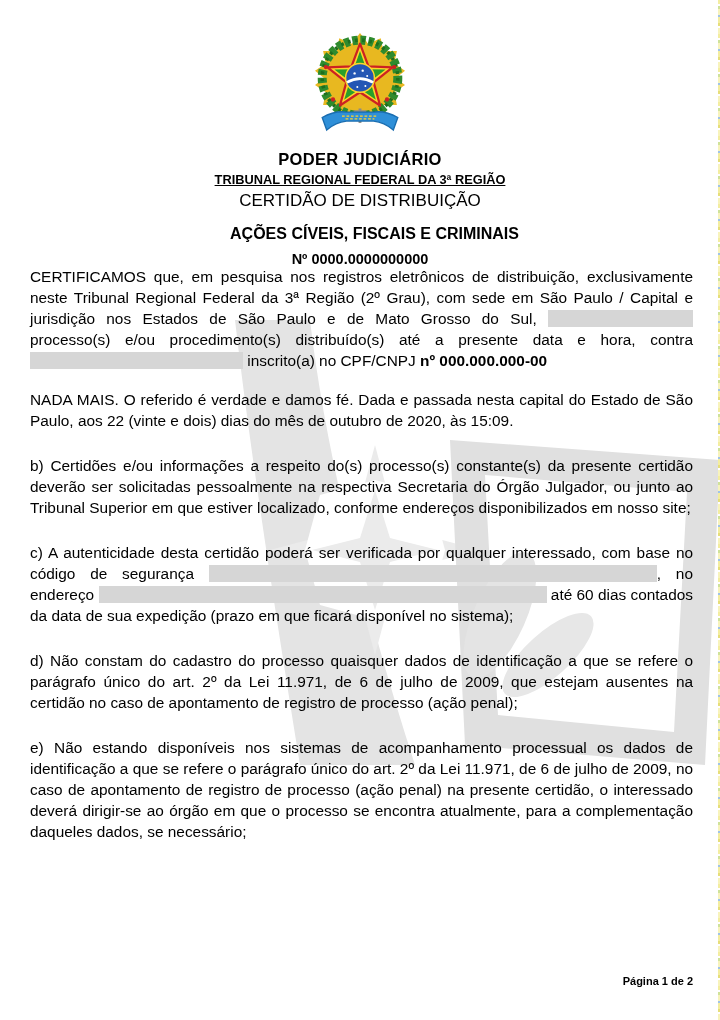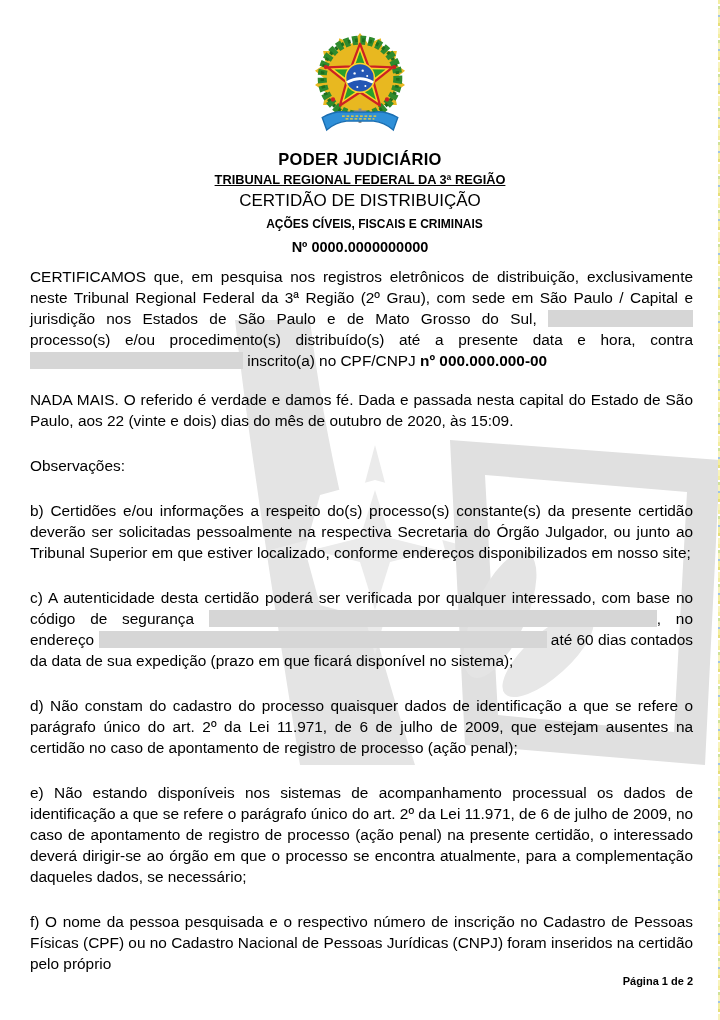--- a/index.html
+++ b/index.html
@@ -18,21 +18,21 @@
       #cfe29a 6px,#cfe29a 9px,#f7f3bc 9px,#f7f3bc 15px,
       #9fc3e8 15px,#9fc3e8 17px,#f3eda0 17px,#f3eda0 23px,
       #e6de7a 23px,#e6de7a 26px,#ffffff 26px,#ffffff 28px,
       #f7f3bc 28px,#f7f3bc 34px);
   }
   .header{position:absolute;top:30px;left:0;width:100%;text-align:center;z-index:2;}
   .coat{display:block;margin:0 auto;}
   .h1{font-size:16.5px;font-weight:bold;letter-spacing:.3px;margin-top:8px;}
   .h2{font-size:12.8px;font-weight:bold;margin-top:3px;text-decoration:underline;}
   .h3{font-size:17px;font-weight:normal;margin-top:4px;}
-  .h4{font-size:12px;font-weight:bold;margin-top:6px;padding-left:29px;}
+  .h4{font-size:16px;font-weight:bold;margin-top:14px;padding-left:29px;}
   .hnum{font-size:14.5px;font-weight:bold;margin-top:8px;}
   .content{
     position:absolute;left:30px;right:27px;top:266px;z-index:2;
     font-size:15.4px;line-height:21px;text-align:justify;
   }
   .content p{margin:0 0 24px 0;}
   p.p1{margin-bottom:18px;}
   .obs-line{margin:0;}
   .obs-group{margin-bottom:18px;}
   .bold{font-weight:bold;}
@@ -106,30 +106,28 @@
     <div class="hnum">Nº 0000.0000000000</div>
   </div>
 
   <div class="content">
 
     <p class="p1"><span>CERTIFICAMOS que, em pesquisa nos registros eletrônicos de distribuição, exclusivamente neste Tribunal Regional Federal da 3ª Região (2º Grau), com sede em São Paulo / Capital e jurisdição nos Estados de São Paulo e de Mato Grosso do Sul, </span><span class="redact r1"></span><span> processo(s) e/ou procedimento(s) distribuído(s) até a presente data e hora, contra </span><span class="redact r2"></span><span> inscrito(a) no CPF/CNPJ </span><span class="bold">nº 000.000.000-00</span></p>
 
     <p>NADA MAIS. O referido é verdade e damos fé. Dada e passada nesta capital do Estado de São Paulo, aos 22 (vinte e dois) dias do mês de outubro de 2020, às 15:09.</p>
 
     <div class="obs-group">
-      <p class="obs-line">Observações:</p>
     </div>
 
     <p>b) Certidões e/ou informações a respeito do(s) processo(s) constante(s) da presente certidão deverão ser solicitadas pessoalmente na respectiva Secretaria do Órgão Julgador, ou junto ao Tribunal Superior em que estiver localizado, conforme endereços disponibilizados em nosso site;</p>
 
     <p><span>c) A autenticidade desta certidão poderá ser verificada por qualquer interessado, com base no código de segurança </span><span class="redact r3"></span><span>, no endereço </span><span class="redact r4"></span><span> até 60 dias contados da data de sua expedição (prazo em que ficará disponível no sistema);</span></p>
 
     <p>d) Não constam do cadastro do processo quaisquer dados de identificação a que se refere o parágrafo único do art. 2º da Lei 11.971, de 6 de julho de 2009, que estejam ausentes na certidão no caso de apontamento de registro de processo (ação penal);</p>
 
     <p>e) Não estando disponíveis nos sistemas de acompanhamento processual os dados de identificação a que se refere o parágrafo único do art. 2º da Lei 11.971, de 6 de julho de 2009, no caso de apontamento de registro de processo (ação penal) na presente certidão, o interessado deverá dirigir-se ao órgão em que o processo se encontra atualmente, para a complementação daqueles dados, se necessário;</p>
 
-    <p>f) O nome da pessoa pesquisada e o respectivo número de inscrição no Cadastro de Pessoas Físicas (CPF) ou no Cadastro Nacional de Pessoas Jurídicas (CNPJ) foram inseridos na certidão pelo próprio</p>
 
   </div>
 
   <div class="footer">Página 1 de 2</div>
 
 </div>
 
 </body></html>

